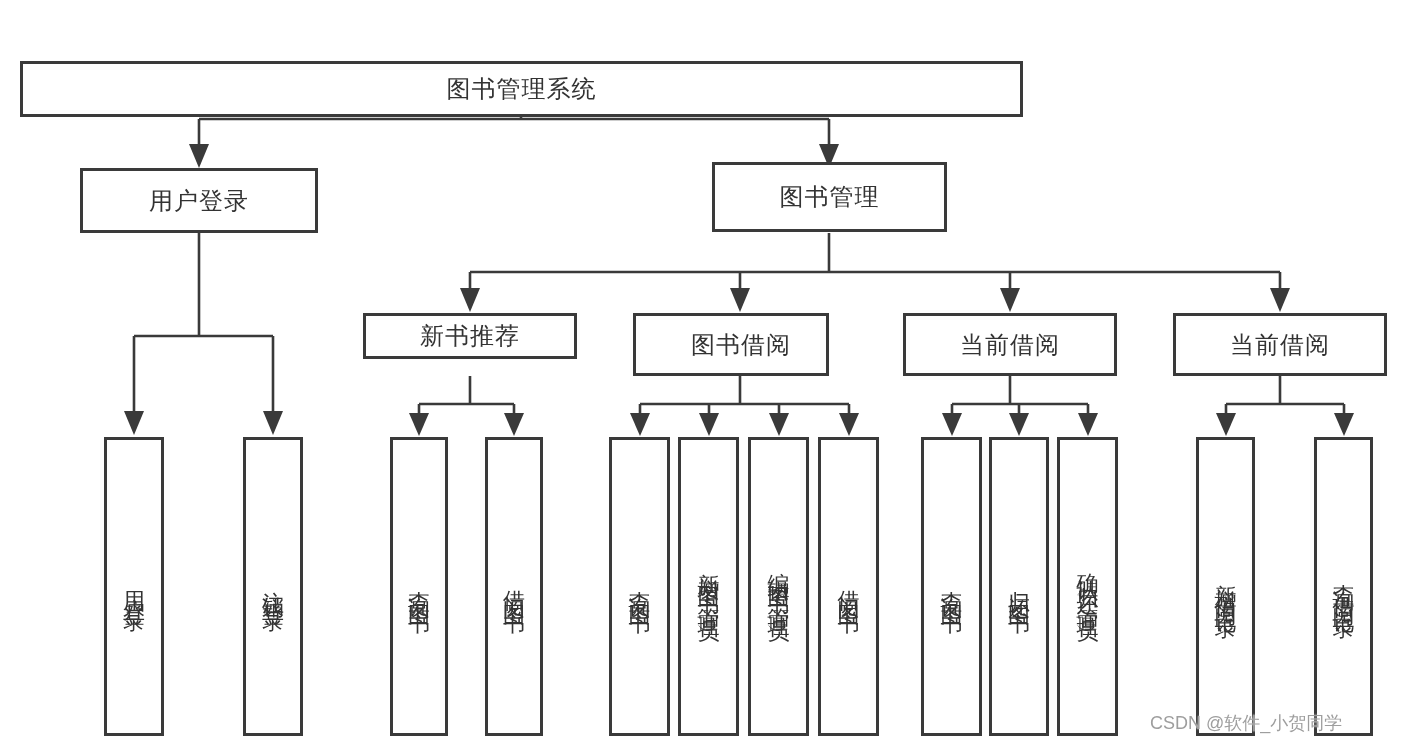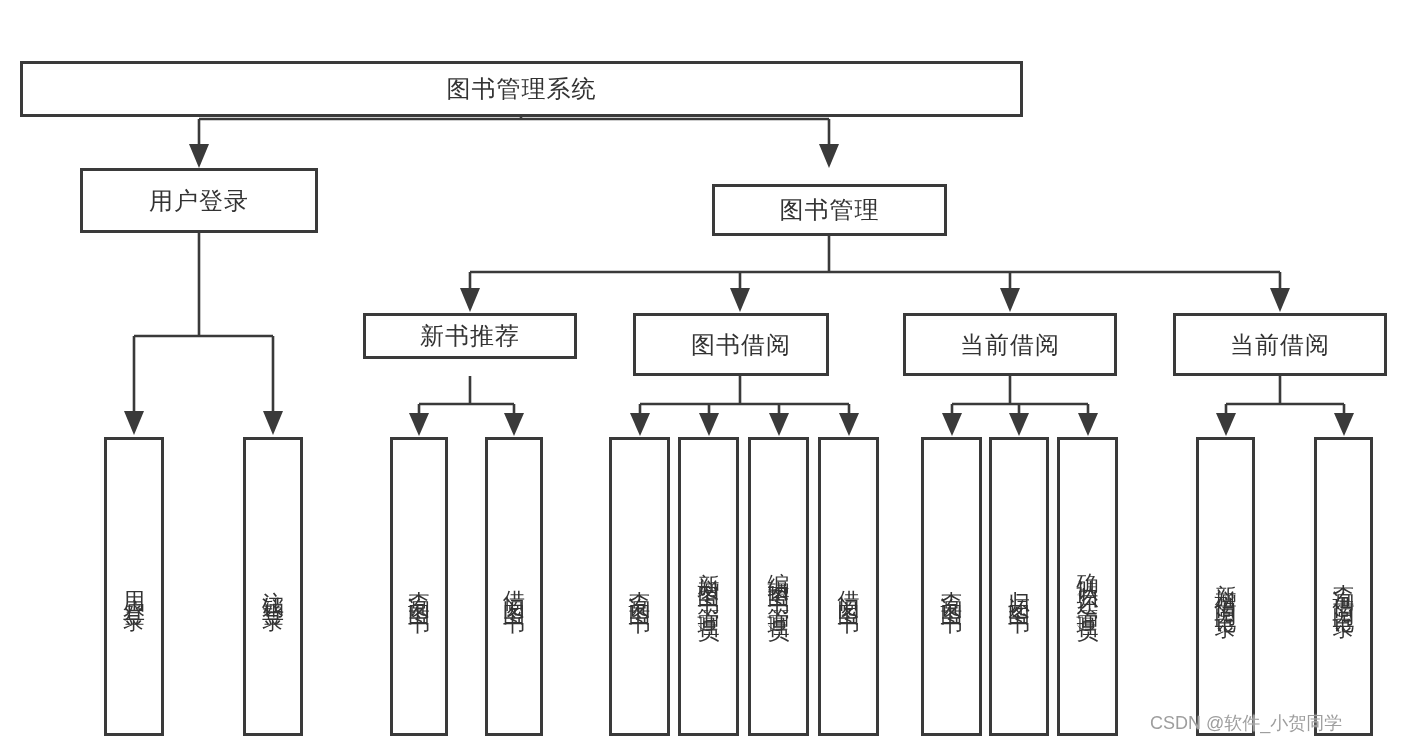--- a/index.html
+++ b/index.html
@@ -110,21 +110,21 @@
     </g>
   </svg>
 
   <div class="box" style="left:20px; top:13px; width:1003px; height:56px;margin-top:48px;">
     <span class="lbl">图书管理系统</span>
   </div>
 
   <div class="box" style="left:80px; top:168px; width:238px; height:65px;">
     <span class="lbl">用户登录</span>
   </div>
-  <div class="box" style="left:712px; top:184px; width:235px; height:52px;">
+  <div class="box" style="left:712px; top:162px; width:235px; height:70px;">
     <span class="lbl">图书管理</span>
   </div>
 
   <div class="box" style="left:363px; top:313px; width:214px; height:46px;">
     <span class="lbl">新书推荐</span>
   </div>
   <div class="box" style="left:633px; top:313px; width:196px; height:63px;padding-left:20px;">
     <span class="lbl">图书借阅</span>
   </div>
   <div class="box" style="left:903px; top:313px; width:214px; height:63px;">

